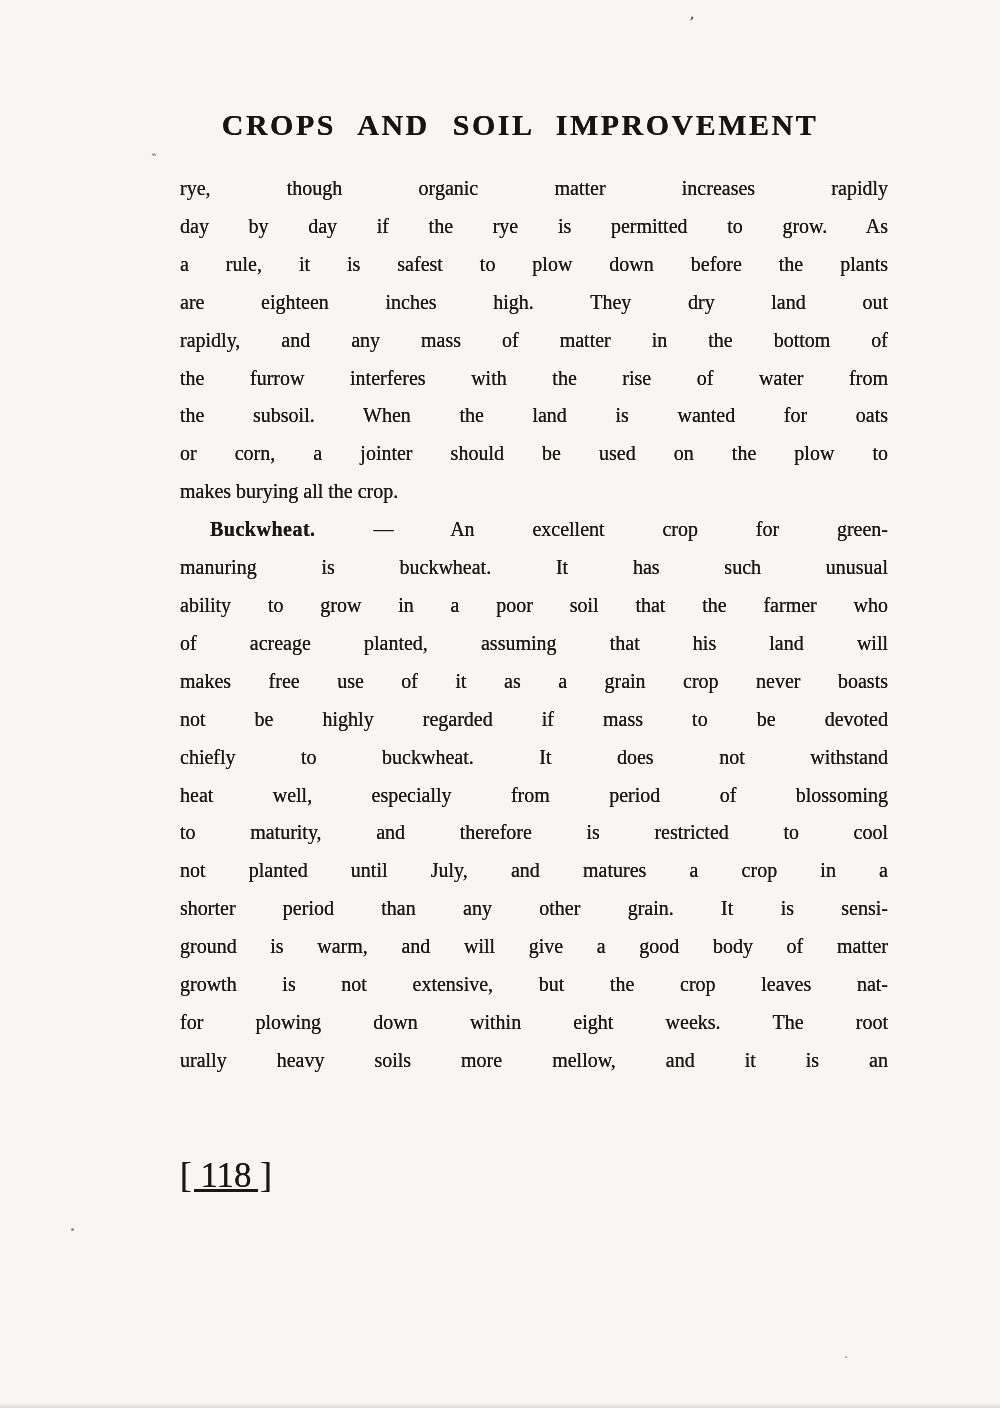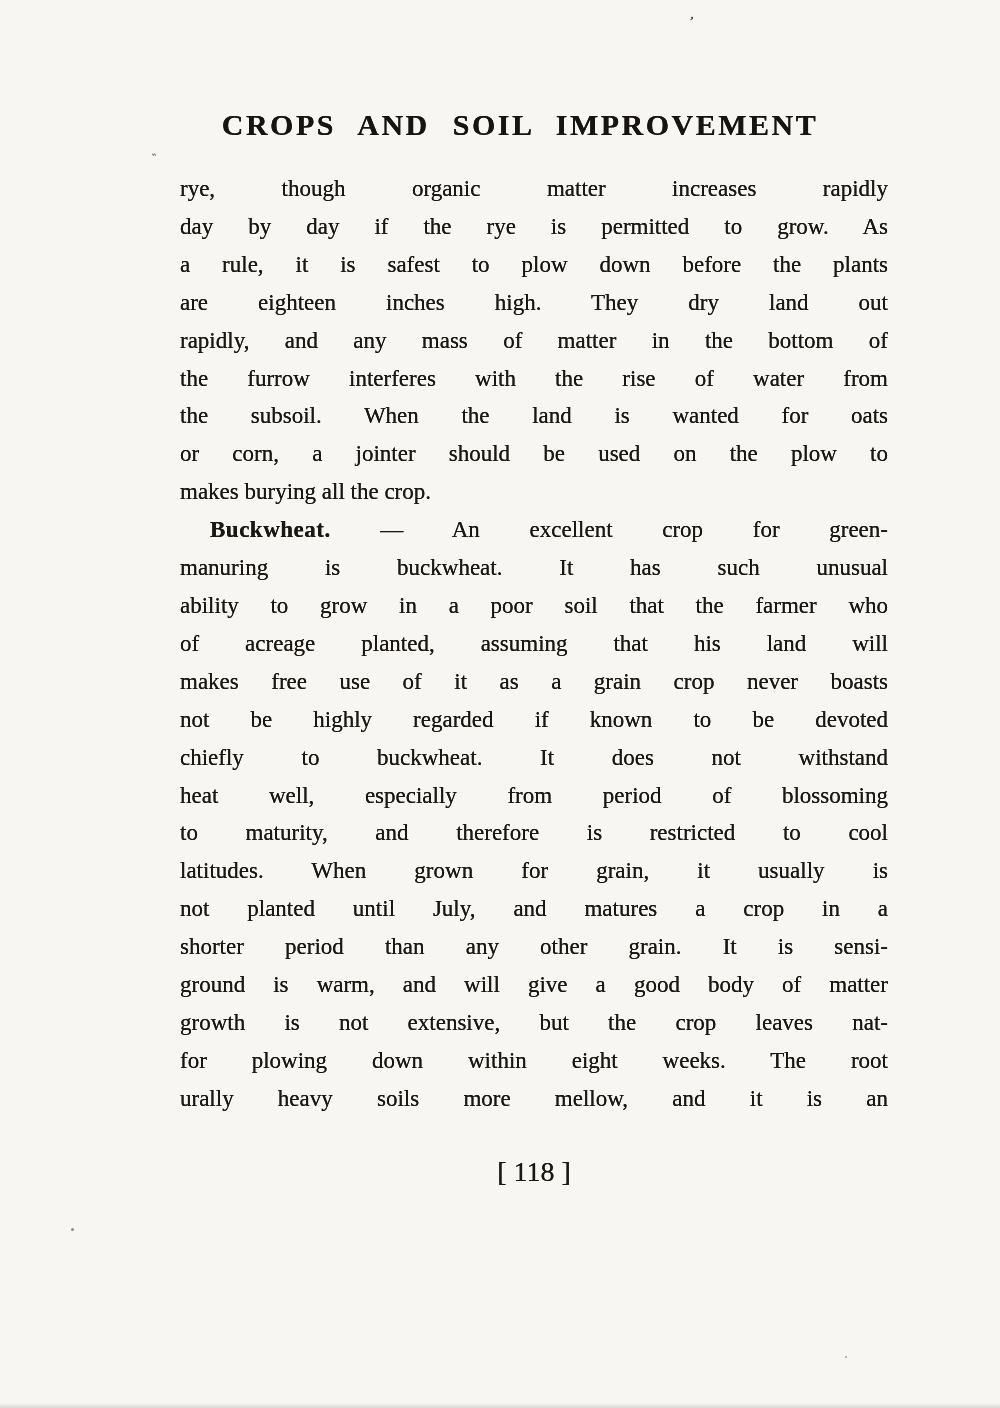--- a/index.html
+++ b/index.html
@@ -28,21 +28,21 @@
     word-spacing: 13px;
     color: #181410;
     text-shadow: 0 0 0.4px currentColor;
     padding-left: 20px;
   }
   .textblock {
     position: absolute;
     top: 170px;
     left: 180px;
     width: 708px;
-    font-size: 23px;
+    font-size: 20px;
     line-height: 37.9px;
     text-shadow: 0 0 0.5px currentColor;
   }
   .line {
     text-align: justify;
     text-align-last: justify;
   }
   .line.end {
     text-align-last: left;
   }
@@ -52,23 +52,23 @@
   .line b {
     font-weight: 700;
     letter-spacing: 0.5px;
     margin-top: 24px;
   }
   .pagenum {
     position: absolute;
     top: 1156px;
     left: 180px;
     width: 708px;
-    text-align: center;
-    font-size: 28px;
+    font-size: 35px;
     text-shadow: 0 0 0.5px currentColor;
+    text-decoration: underline;
   }
   .artifact {
     position: absolute;
     color: #3a372f;
     font-size: 16px;
     line-height: 1;
   }
   .artifact.a1 {
     top: 14px;
     left: 688px;
@@ -115,25 +115,24 @@
     <div class="line">the furrow interferes with the rise of water from</div>
     <div class="line">the subsoil.  When the land is wanted for oats</div>
     <div class="line">or corn, a jointer should be used on the plow to</div>
     <div class="line end">makes burying all the crop.</div>
 
     <div class="line indent"><b>Buckwheat.</b><span> — An excellent crop for green-</span></div>
     <div class="line">manuring is buckwheat.  It has such unusual</div>
     <div class="line">ability to grow in a poor soil that the farmer who</div>
     <div class="line">of acreage planted, assuming that his land will</div>
     <div class="line">makes free use of it as a grain crop never boasts</div>
-    <div class="line">not be highly regarded if known to be devoted</div>
+    <div class="line">not be highly regarded if mass to be devoted</div>
     <div class="line">chiefly to buckwheat.  It does not withstand</div>
     <div class="line">heat well, especially from period of blossoming</div>
     <div class="line">to maturity, and therefore is restricted to cool</div>
-    <div class="line">latitudes.  When grown for grain, it usually is</div>
     <div class="line">not planted until July, and matures a crop in a</div>
     <div class="line">shorter period than any other grain.  It is sensi-</div>
     <div class="line">ground is warm, and will give a good body of matter</div>
     <div class="line">growth is not extensive, but the crop leaves nat-</div>
     <div class="line">for plowing down within eight weeks.  The root</div>
     <div class="line">urally heavy soils more mellow, and it is an</div>
   </div>
 
   <div class="pagenum">[ 118 ]</div>
 

